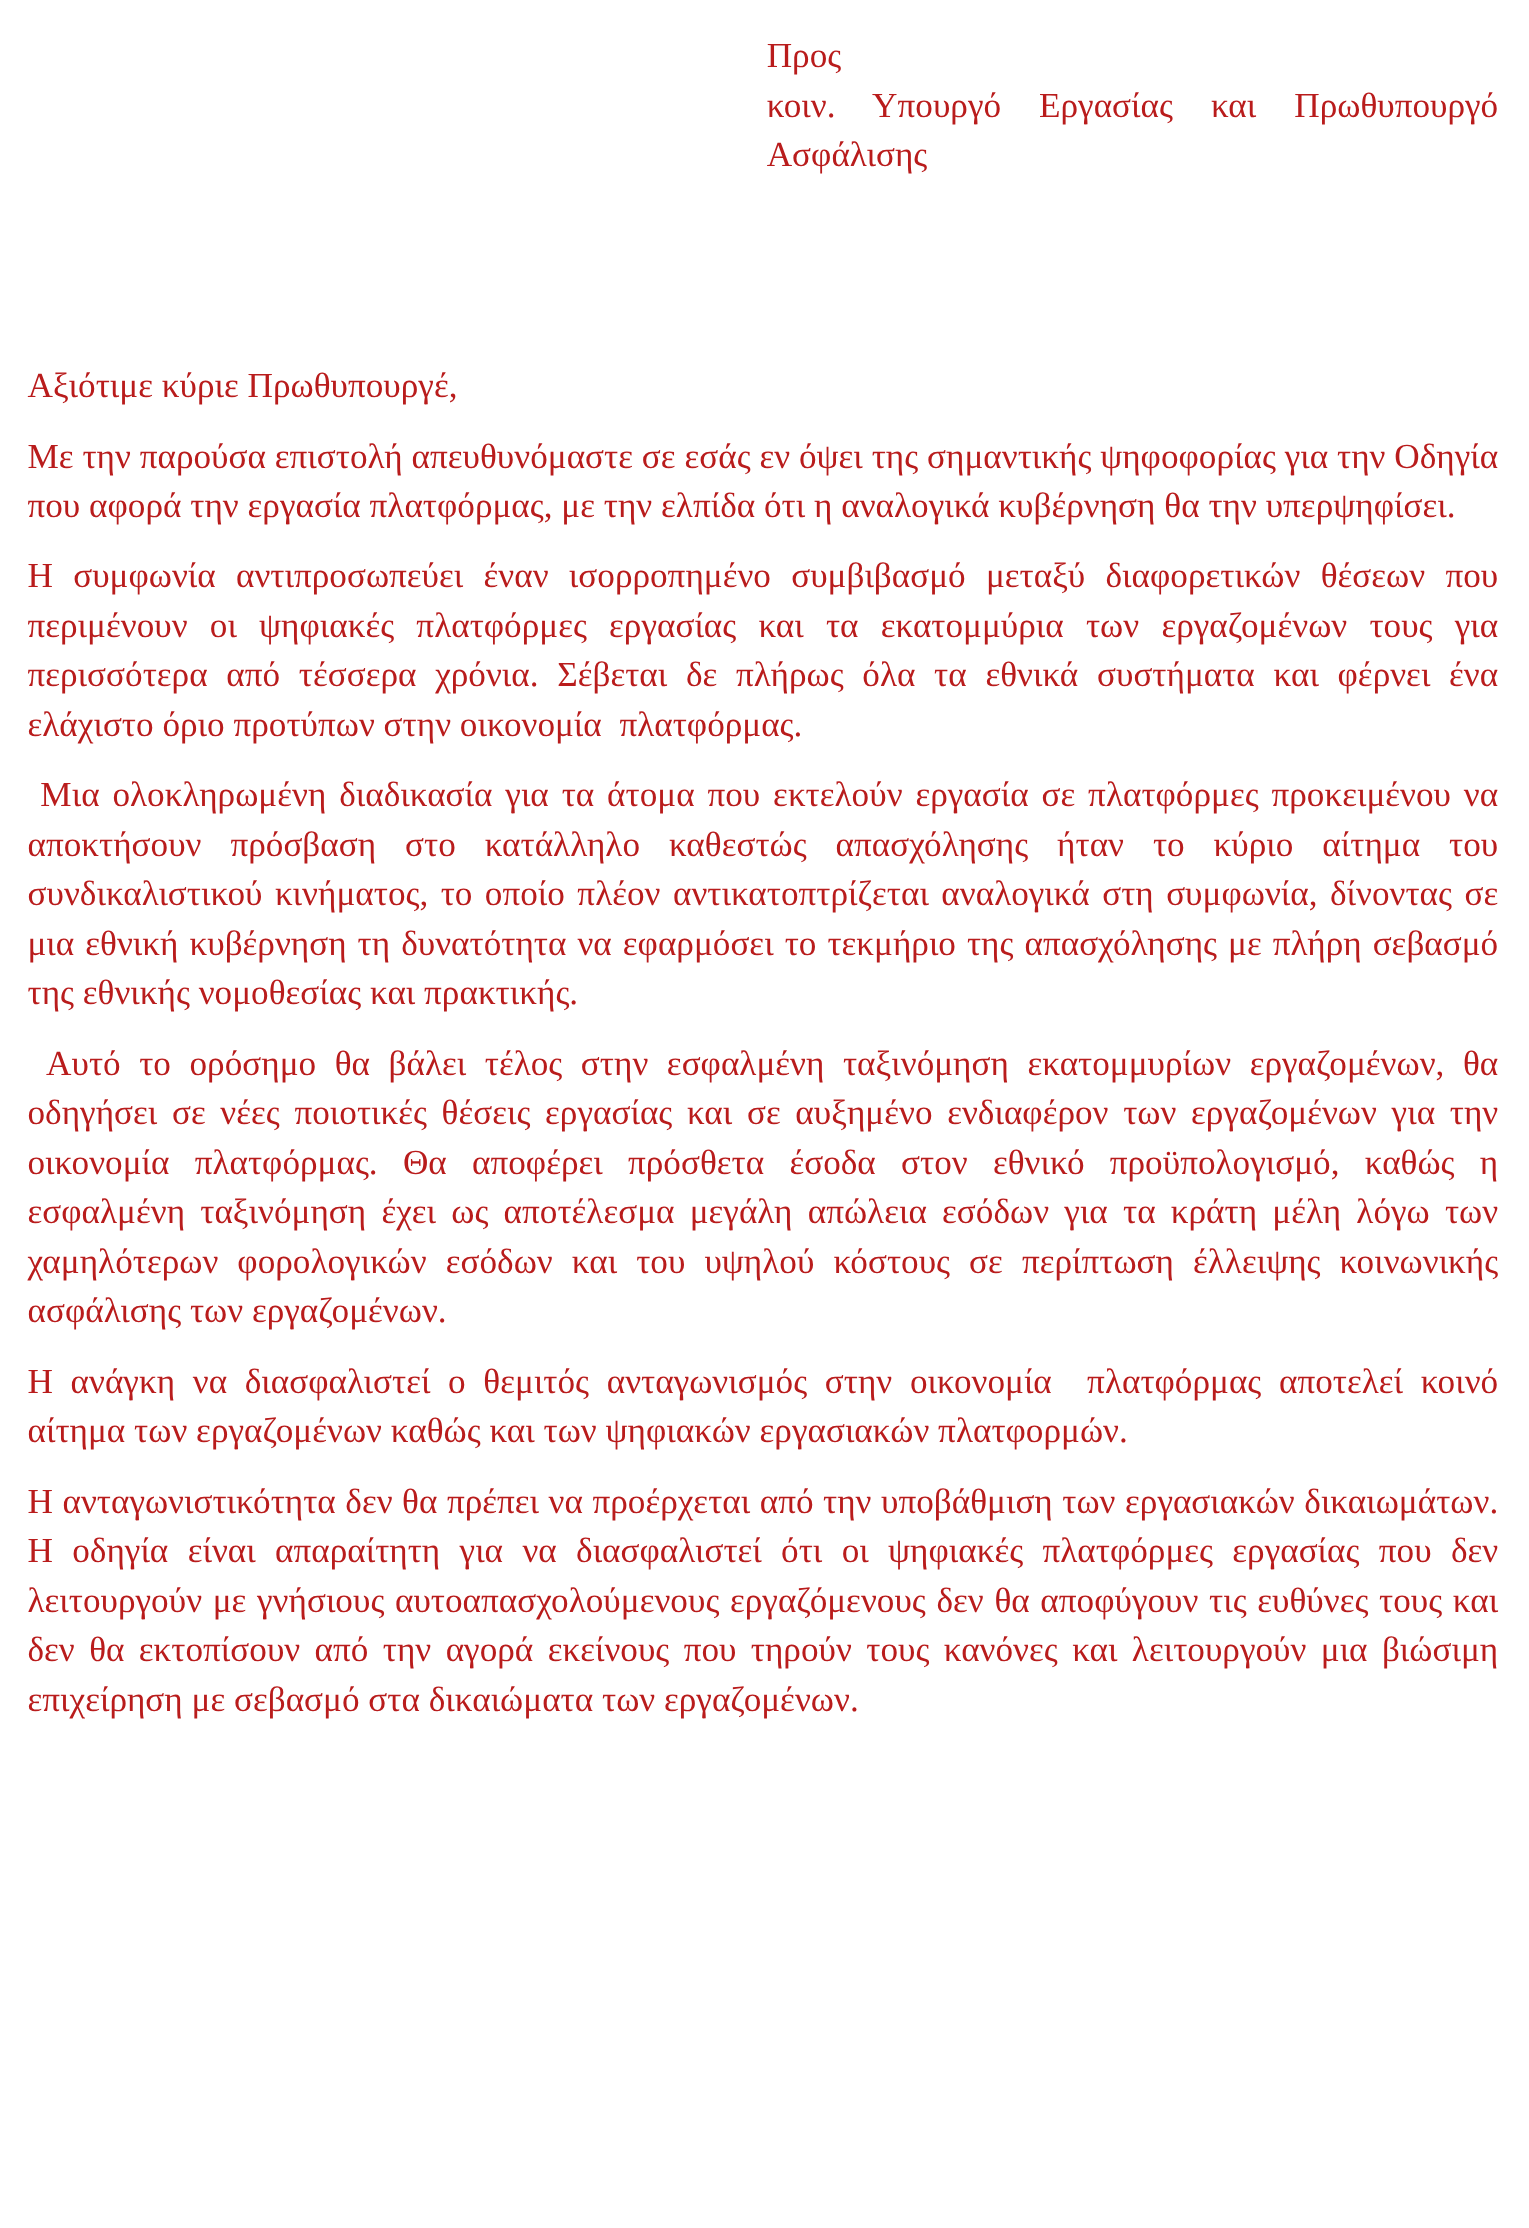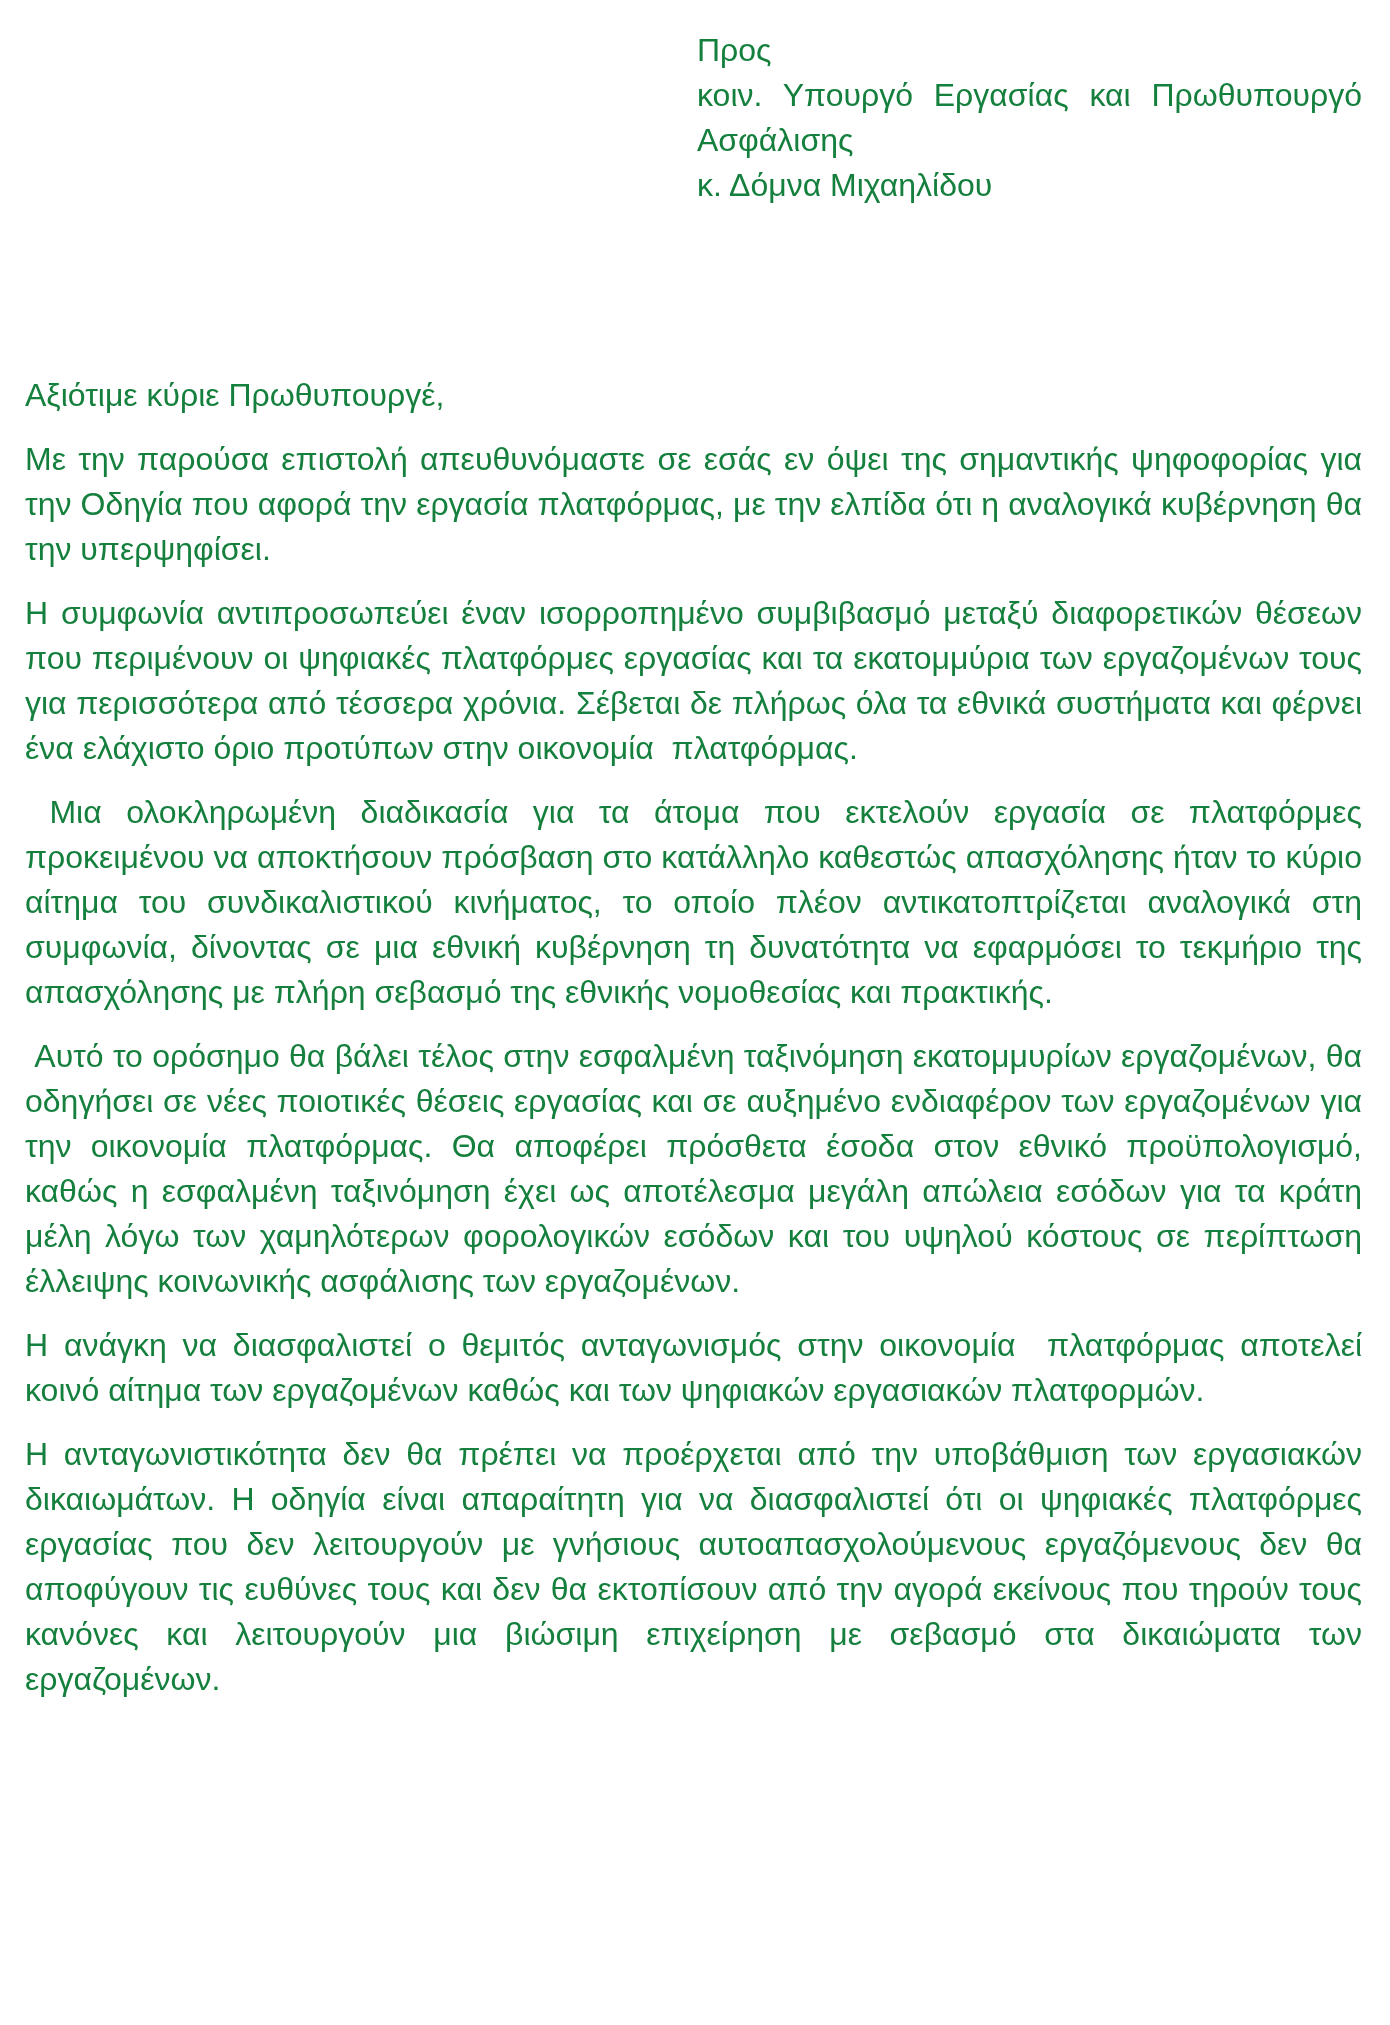--- a/index.html
+++ b/index.html
@@ -6,22 +6,22 @@
     margin: 0;
     padding: 0;
     background: #ffffff;
   }
   .page {
     position: relative;
     width: 1390px;
     height: 2025px;
     box-sizing: border-box;
     background: #ffffff;
-    color: #15803d;
-    font-family: Liberation Sans, sans-serif;
+    color: #b91c1c;
+    font-family: Liberation Serif, serif;
     font-size: 32px;
     line-height: 45px;
     padding: 28px 28px 0 25px;
     overflow: hidden;
   }
   
   .recipient-block {
     margin-left: 672px;
     margin-bottom: 165px;
     text-align: justify;
@@ -51,21 +51,20 @@
 <body>
 
 <div class="page">
 
   <div class="recipient-block">
     <div class="addr-para addr-to">Προς</div>
 
 
     <div class="addr-para addr-cc">κοιν. Υπουργό Εργασίας και Πρωθυπουργό Ασφάλισης</div>
 
-    <div class="addr-para addr-person">κ. Δόμνα Μιχαηλίδου</div>
   </div>
 
   <div class="letter-body">
     <p class="salutation">Αξιότιμε κύριε Πρωθυπουργέ,</p>
 
     <p>Με την παρούσα επιστολή απευθυνόμαστε σε εσάς εν όψει της σημαντικής ψηφοφορίας για την Οδηγία που αφορά την εργασία πλατφόρμας, με την ελπίδα ότι η αναλογικά κυβέρνηση θα την υπερψηφίσει.</p>
 
     <p>Η συμφωνία αντιπροσωπεύει έναν ισορροπημένο συμβιβασμό μεταξύ διαφορετικών θέσεων που περιμένουν οι ψηφιακές πλατφόρμες εργασίας και τα εκατομμύρια των εργαζομένων τους για περισσότερα από τέσσερα χρόνια. Σέβεται δε πλήρως όλα τα εθνικά συστήματα και φέρνει ένα ελάχιστο όριο προτύπων στην οικονομία  πλατφόρμας.</p>
 
     <p> Μια ολοκληρωμένη διαδικασία για τα άτομα που εκτελούν εργασία σε πλατφόρμες προκειμένου να αποκτήσουν πρόσβαση στο κατάλληλο καθεστώς απασχόλησης ήταν το κύριο αίτημα του συνδικαλιστικού κινήματος, το οποίο πλέον αντικατοπτρίζεται αναλογικά στη συμφωνία, δίνοντας σε μια εθνική κυβέρνηση τη δυνατότητα να εφαρμόσει το τεκμήριο της απασχόλησης με πλήρη σεβασμό της εθνικής νομοθεσίας και πρακτικής.</p>

